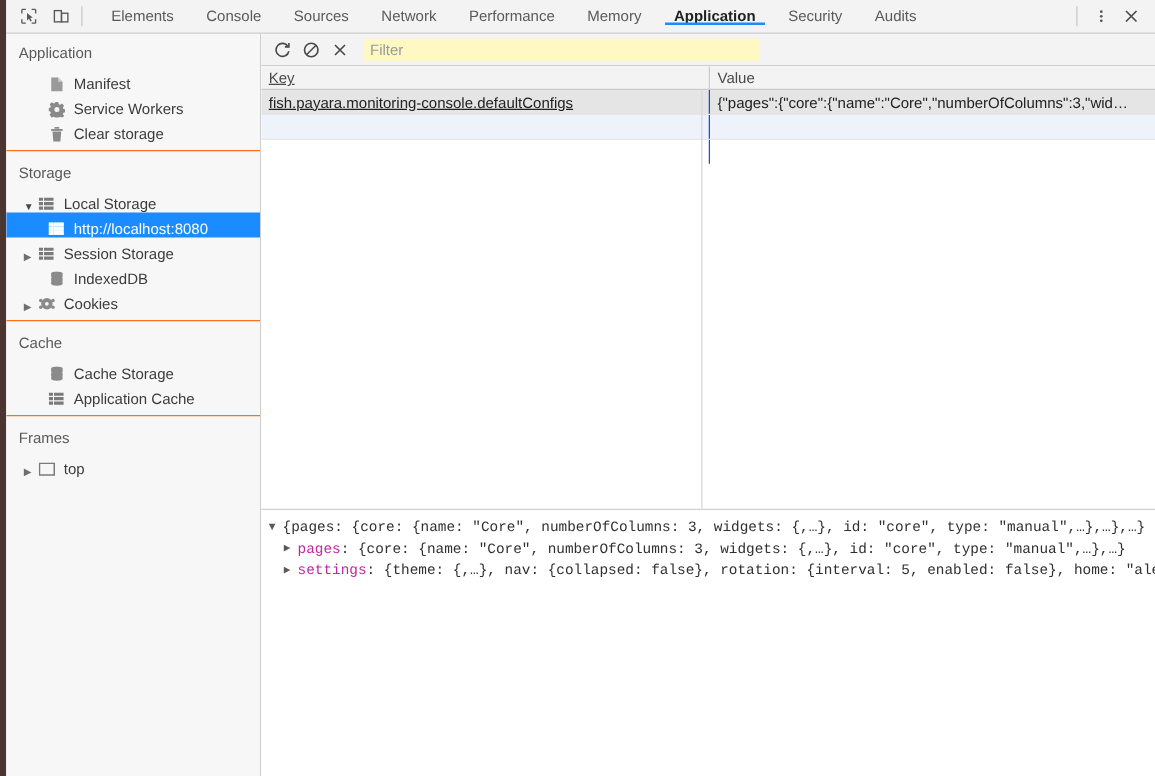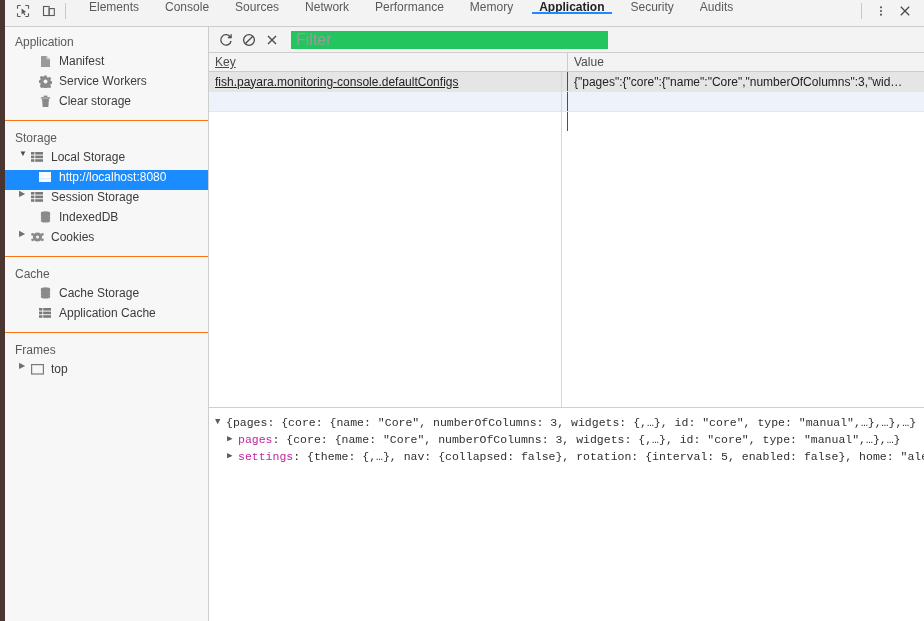--- a/index.html
+++ b/index.html
@@ -23,21 +23,21 @@
     box-sizing: border-box;
     border-left: 5px solid #4a3530;
     background: #ffffff;
   }
 
   
   .tabbar {
     height: 27px;
     box-sizing: border-box;
     display: flex;
-    align-items: flex-start;
+    align-items: center;
     background: #f3f3f3;
     border-bottom: 1px solid #cdcdcd;
     position: relative;
   }
   .tool-icons {
     display: flex;
     align-items: center;
     padding: 0 4px 0 6px;
     gap: 2px;
   }
@@ -120,21 +120,21 @@
   }
   .side-group { padding-bottom: 6px; }
   .side-group + .side-group { border-top: 1px solid #f97316; padding-top: 7px; }
   .group-title {
     padding: 3px 0 5px 10px;
     font-size: 12px;
     color: #5a5a5a;
   }
   .side-item {
     display: flex;
-    align-items: flex-start;
+    align-items: flex-end;
     height: 20px;
     padding-left: 22px;
     font-size: 12px;
     color: #3c3c3c;
     cursor: pointer;
     white-space: nowrap;
   }
   .side-item.indent1 { padding-left: 14px; }
   .side-item.indent2 { padding-left: 32px; }
   .side-item.selected {
@@ -189,23 +189,23 @@
     cursor: pointer;
     color: #5a5a5a;
   }
   .filter-input {
     flex: 1;
     margin-left: 7px;
     margin-right: 310px;
     height: 18px;
     border: none;
     outline: none;
-    background: #22c55e;
+    background: #fef9c3;
     font-family: "Liberation Sans", sans-serif;
-    font-size: 16px;
+    font-size: 12px;
     color: #333333;
     padding: 0 5px;
   }
   .filter-input::placeholder { color: #9a9a9a; }
 
   
   .table-wrap {
     height: 354px;
     position: relative;
     overflow: hidden;

